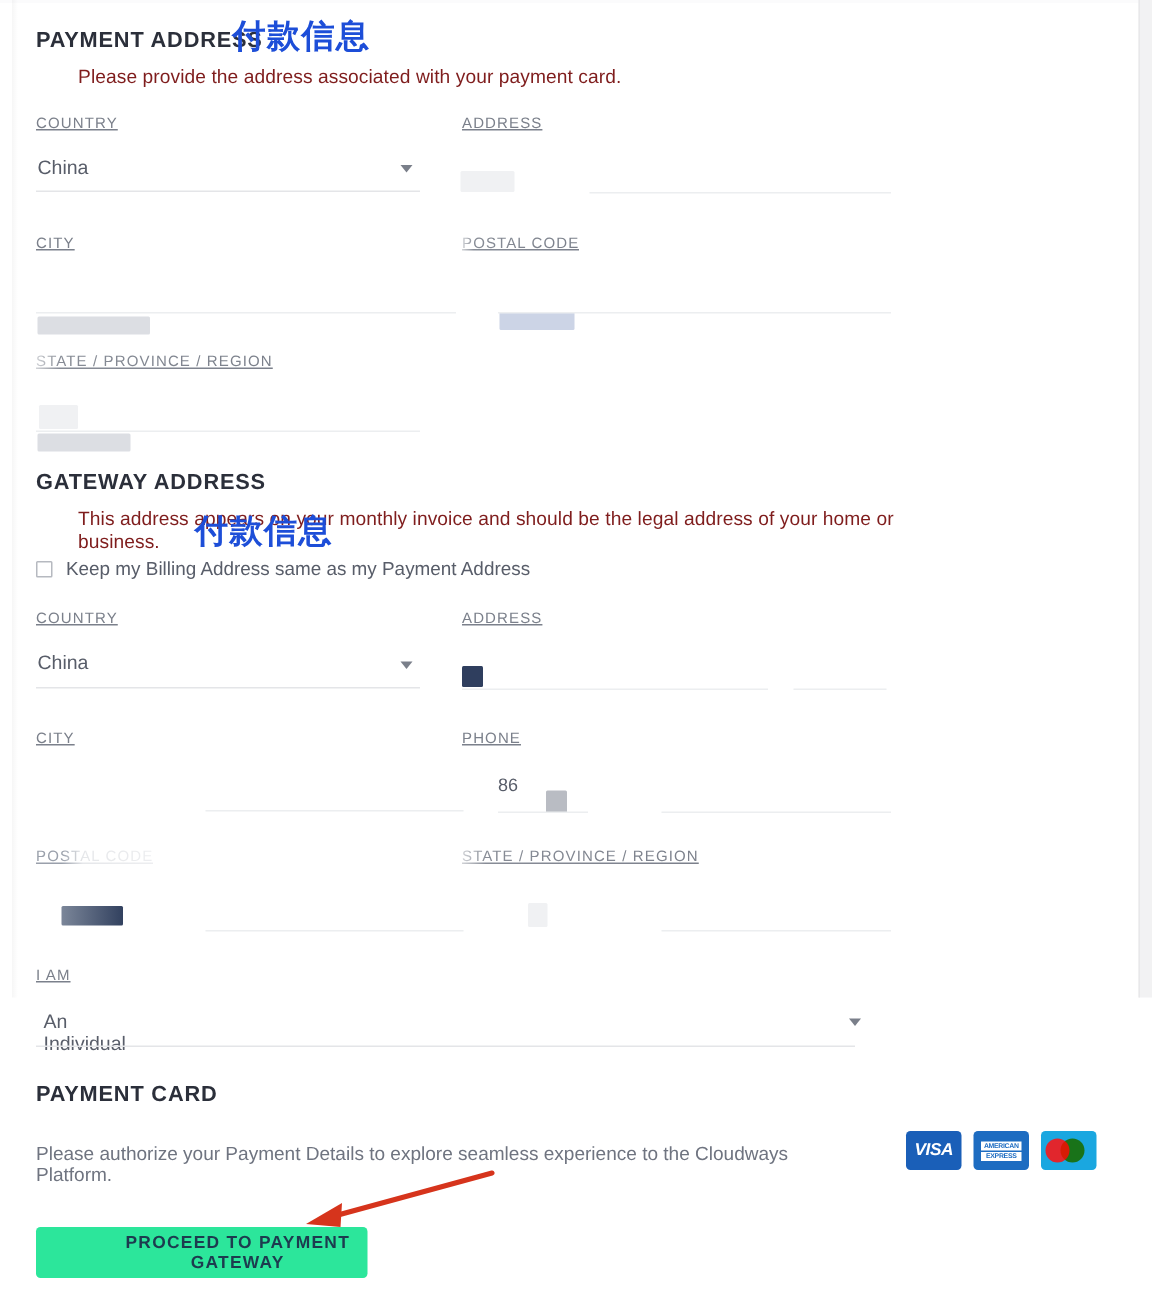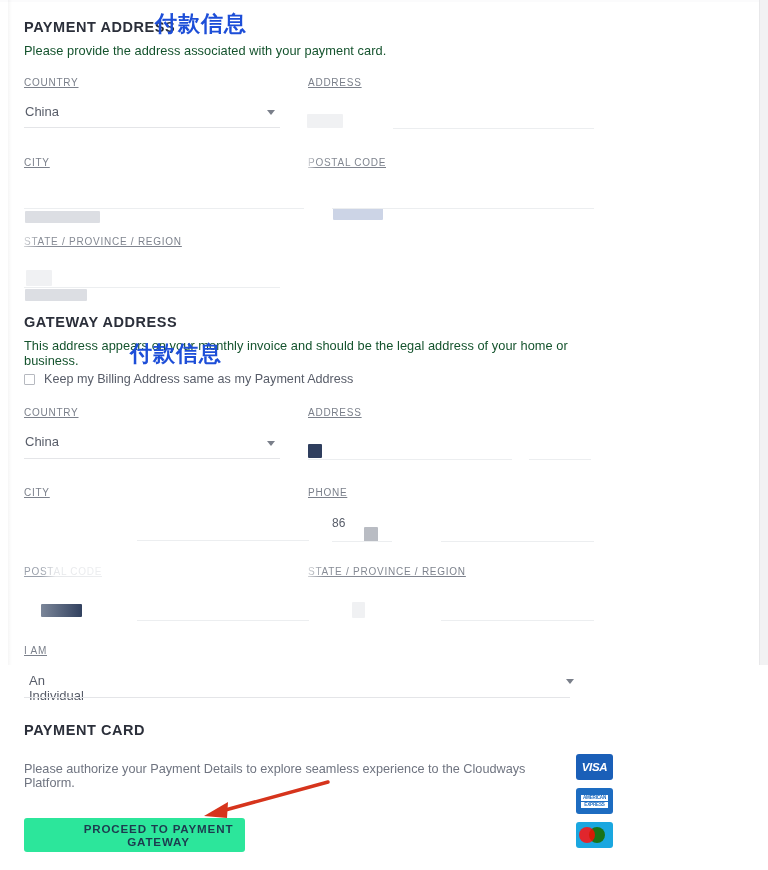--- a/index.html
+++ b/index.html
@@ -50,22 +50,23 @@
 
   
   .sect-title {
     font-size: 14.5px;
     font-weight: bold;
     letter-spacing: 0.55px;
     color: #2b2f3a;
   }
   .sect-desc {
     font-size: 12.8px;
-    color: #14532d;
+    color: #7f1d1d;
     letter-spacing: 0.05px;
+    margin-left: 28px;
   }
   .field {
     position: absolute;
   }
   .field-label {
     font-size: 10px;
     letter-spacing: 0.75px;
     color: #7b808b;
     white-space: nowrap;
     text-decoration: underline;
@@ -328,21 +329,21 @@
       <div class="field-label">I AM</div>
       <div class="input-value" style="left:5px; top:28px;">An Individual</div>
       <div class="caret" style="left:542px; top:34px;"></div>
       <div class="input-line" style="left:0; top:52px; width:546px;"></div>
     </div>
 
     <div class="sect-title" style="position:absolute; left:0; top:722px;">PAYMENT CARD</div>
 
     <div class="pay-note" style="left:0; top:762px; width:540px;">Please authorize your Payment Details to explore seamless experience to the Cloudways Platform.</div>
 
-    <div class="card-logos" style="left:552px; top:754px;flex-direction:column;">
+    <div class="card-logos" style="left:580px; top:754px;">
       <div class="logo visa">
         <span>VISA</span>
       </div>
       <div class="logo amex">
         <i>AMERICAN</i>
         <i>EXPRESS</i>
       </div>
       <div class="logo mc">
         <span class="mc-red"></span>
         <span class="mc-yellow"></span>

